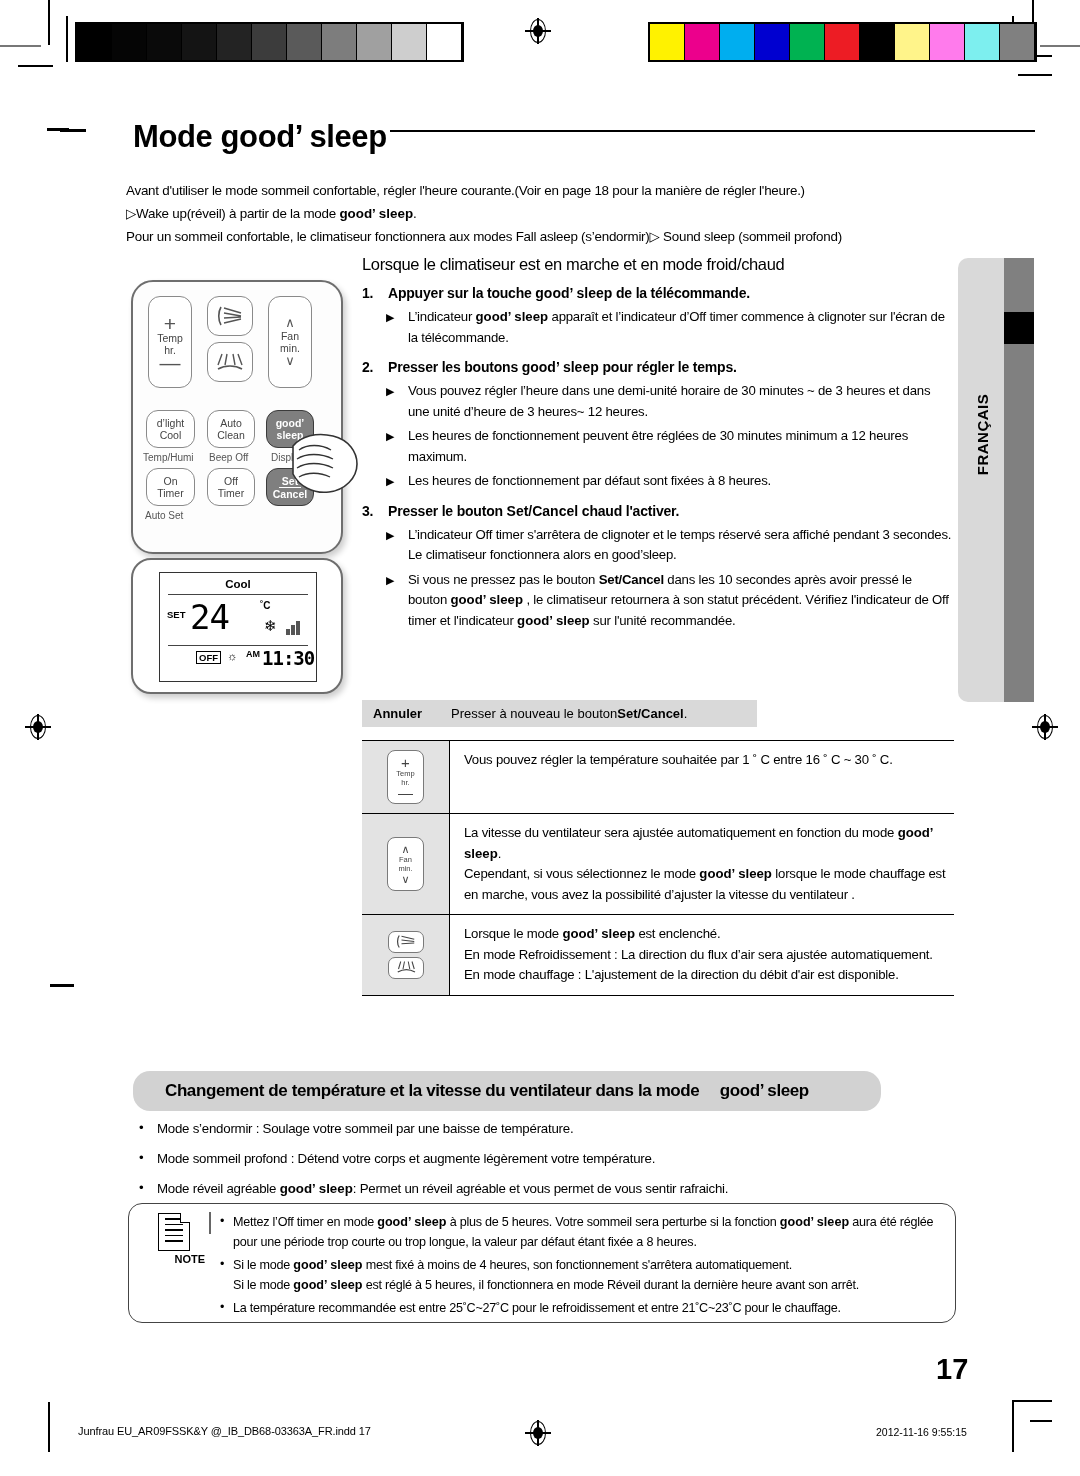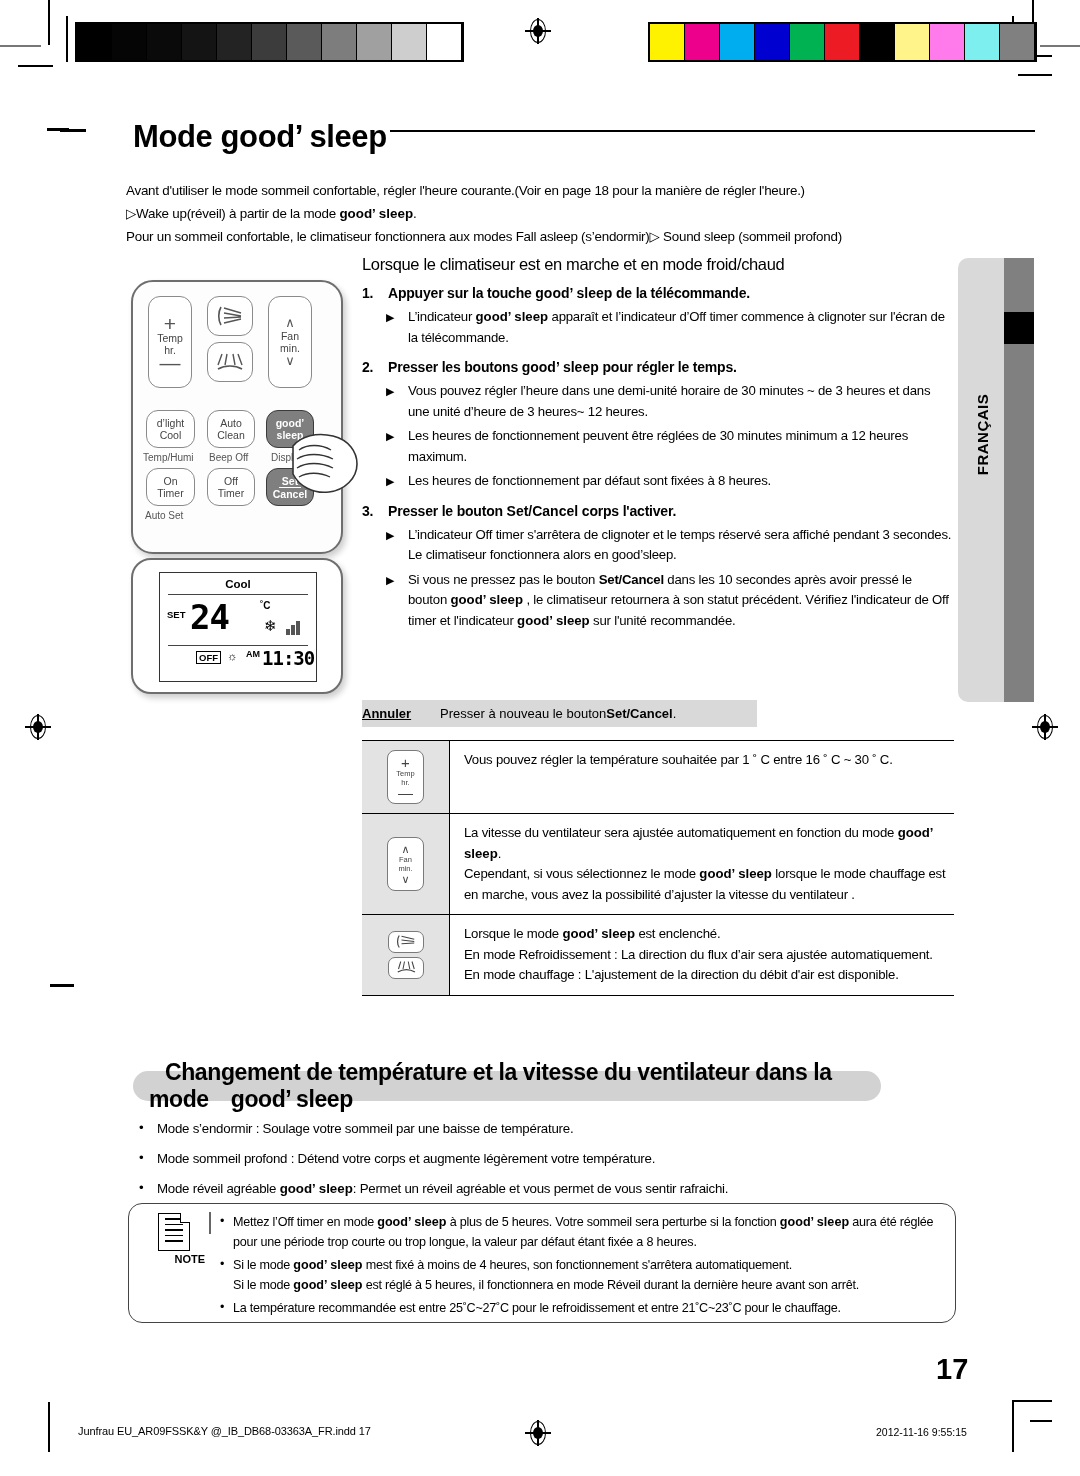--- a/index.html
+++ b/index.html
@@ -57,21 +57,21 @@
 
   
   .lcdbox{position:absolute;left:131px;top:558px;width:208px;height:132px;
           border:2px solid #6e6e6e;border-radius:20px;background:#fff;
           box-shadow:3px 4px 6px rgba(0,0,0,0.20);}
   .lcd{position:absolute;left:26px;top:12px;width:156px;height:108px;border:1.6px solid #333;background:#fff;}
   .lcd .mode{text-align:center;font-size:11.5px;font-weight:bold;margin-top:5px;}
   .lcd .rule{height:1px;background:#444;margin:4px 8px 0 8px;}
   .lcd .row2{position:relative;height:46px;}
   .lcd .set{position:absolute;left:7px;top:14px;font-size:9.5px;font-weight:bold;}
-  .lcd .temp{position:absolute;left:30px;top:2px;font-size:34px;font-weight:bold;font-family:"DejaVu Sans Mono",monospace;letter-spacing:-1px;}
+  .lcd .temp{position:absolute;left:30px;top:2px;font-size:34px;font-weight:normal;font-family:"DejaVu Sans Mono",monospace;letter-spacing:-1px;}
   .lcd .deg{position:absolute;left:100px;top:5px;font-size:10px;font-weight:bold;}
   .lcd .fan{position:absolute;left:104px;top:22px;font-size:15px;}
   .lcd .bars{position:absolute;left:126px;top:26px;display:flex;align-items:flex-end;gap:1.5px;}
   .lcd .bars i{display:block;width:3.5px;background:#555;}
   .lcd .row3{position:relative;height:24px;}
   .lcd .off{position:absolute;left:36px;top:5px;font-size:9.5px;font-weight:bold;border:1.4px solid #000;padding:0 2px;}
   .lcd .sun{position:absolute;left:67px;top:4px;font-size:11px;}
   .lcd .am{position:absolute;left:86px;top:3px;font-size:9px;font-weight:bold;}
   .lcd .clock{position:absolute;left:102px;top:1px;font-size:19px;font-weight:bold;font-family:"DejaVu Sans Mono",monospace;letter-spacing:-1px;}
 
@@ -79,34 +79,34 @@
   .rcol{position:absolute;left:362px;top:255px;width:592px;}
   .h2{font-size:16.5px;font-weight:normal;letter-spacing:-0.35px;margin:0 0 9px 0;}
   .step{font-size:14px;font-weight:bold;letter-spacing:-0.2px;margin:9px 0 4px 0;position:relative;padding-left:26px;line-height:20px;}
   .step .num{position:absolute;left:0;top:0;}
   .sub{font-size:13.2px;line-height:20.5px;letter-spacing:-0.22px;margin:0 0 4px 0;position:relative;padding-left:46px;}
   .sub .tri{position:absolute;left:24px;top:0px;font-size:11px;}
 
   
   .annuler{position:absolute;left:362px;top:700px;width:395px;height:27px;background:#d9d9d9;
            display:flex;align-items:center;font-size:13px;}
-  .annuler .lbl{font-weight:bold;margin-left:0;width:78px;text-decoration:underline;}
+  .annuler .lbl{font-weight:bold;margin-left:11px;width:78px;}
   .tbl{position:absolute;left:362px;top:740px;width:592px;border-top:1.6px solid #000;border-bottom:1.6px solid #000;}
   .trow{display:flex;border-bottom:1px solid #000;}
   .trow:last-child{border-bottom:none;}
   .tcell-ic{width:88px;background:#e3e3e3;border-right:1.6px solid #000;display:flex;align-items:center;justify-content:center;padding:9px 0;box-sizing:border-box;}
   .tcell-tx{flex:1;padding:9px 0 9px 14px;font-size:13.2px;line-height:20.5px;letter-spacing:-0.22px;}
   .tcell-tx p{margin:0;}
   .minibtn{width:35px;border:1.5px solid #7a7a7a;border-radius:8px;background:#fff;
            display:flex;flex-direction:column;align-items:center;justify-content:center;font-size:7.5px;color:#444;line-height:9px;padding:5px 0;}
   .minibtn2{width:34px;height:20px;border:1.5px solid #7a7a7a;border-radius:7px;background:#fff;display:flex;align-items:center;justify-content:center;margin:2px 0;}
 
   
-  .h3{position:absolute;left:133px;top:1071px;width:748px;height:30px;background:#d2d2d2;border-radius:17px;
-      display:flex;align-items:center;font-size:23px;font-weight:bold;letter-spacing:-0.4px;}
+  .h3{position:absolute;left:133px;top:1071px;width:748px;height:40px;background:#d2d2d2;border-radius:17px;
+      display:flex;align-items:center;font-size:17px;font-weight:bold;letter-spacing:-0.4px;}
   .h3 span{margin-left:16px;}
   .blist{position:absolute;left:133px;top:1118px;width:820px;font-size:13.3px;line-height:21px;letter-spacing:-0.25px;}
   .blist .bi{position:relative;padding-left:24px;margin-bottom:9px;}
   .blist .bi .dot{position:absolute;left:6px;top:-1px;}
 
   
   .notebox{position:absolute;left:128px;top:1203px;width:826px;height:118px;border:1.5px solid #444;border-radius:14px;}
   .noteicon{position:absolute;left:14px;top:9px;width:62px;text-align:right;}
   .noteicon .doc{width:30px;height:36px;border:1.8px solid #000;margin:0 auto;position:relative;background:#fff;}
   .noteicon .doc i{display:block;height:1.6px;background:#000;margin:4px auto 0 auto;width:18px;}
@@ -324,21 +324,21 @@
       <span class="tri">▶</span><span>Vous pouvez régler l’heure dans une demi-unité horaire de 30 minutes ~ de 3 heures et dans une unité d’heure de 3 heures~ 12 heures.</span>
     </div>
     <div class="sub">
       <span class="tri">▶</span><span>Les heures de fonctionnement peuvent être réglées de 30 minutes minimum a 12 heures maximum.</span>
     </div>
     <div class="sub">
       <span class="tri">▶</span><span>Les heures de fonctionnement par défaut sont fixées à 8 heures.</span>
     </div>
 
     <div class="step">
-      <span class="num">3.</span><span>Presser le bouton </span><b class="gs">Set/Cancel</b><span> corps l'activer.</span>
+      <span class="num">3.</span><span>Presser le bouton </span><b class="gs">Set/Cancel</b><span> chaud l'activer.</span>
     </div>
     <div class="sub">
       <span class="tri">▶</span><span>L’indicateur Off timer s'arrêtera de clignoter et le temps réservé sera affiché pendant 3 secondes.</span><br><span>Le climatiseur fonctionnera alors en good’sleep.</span>
     </div>
     <div class="sub">
       <span class="tri">▶</span><span>Si vous ne pressez pas le bouton </span><b>Set/Cancel</b><span> dans les 10 secondes après avoir pressé le bouton </span><b class="gs">good’ sleep</b><span> , le climatiseur retournera  à son statut précédent. Vérifiez l'indicateur de Off timer et l'indicateur </span><b class="gs">good’ sleep</b><span> sur l'unité recommandée.</span>
     </div>
   </div>
 
   <div class="annuler">

